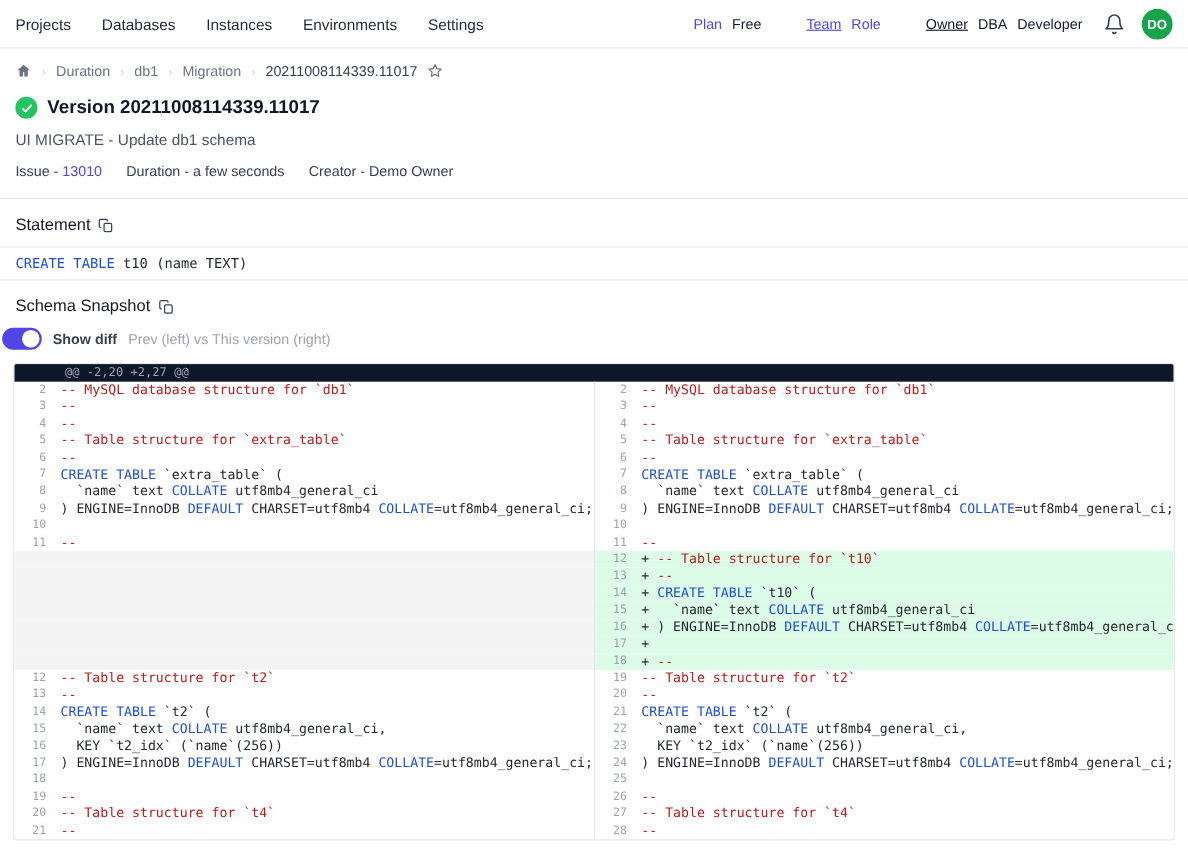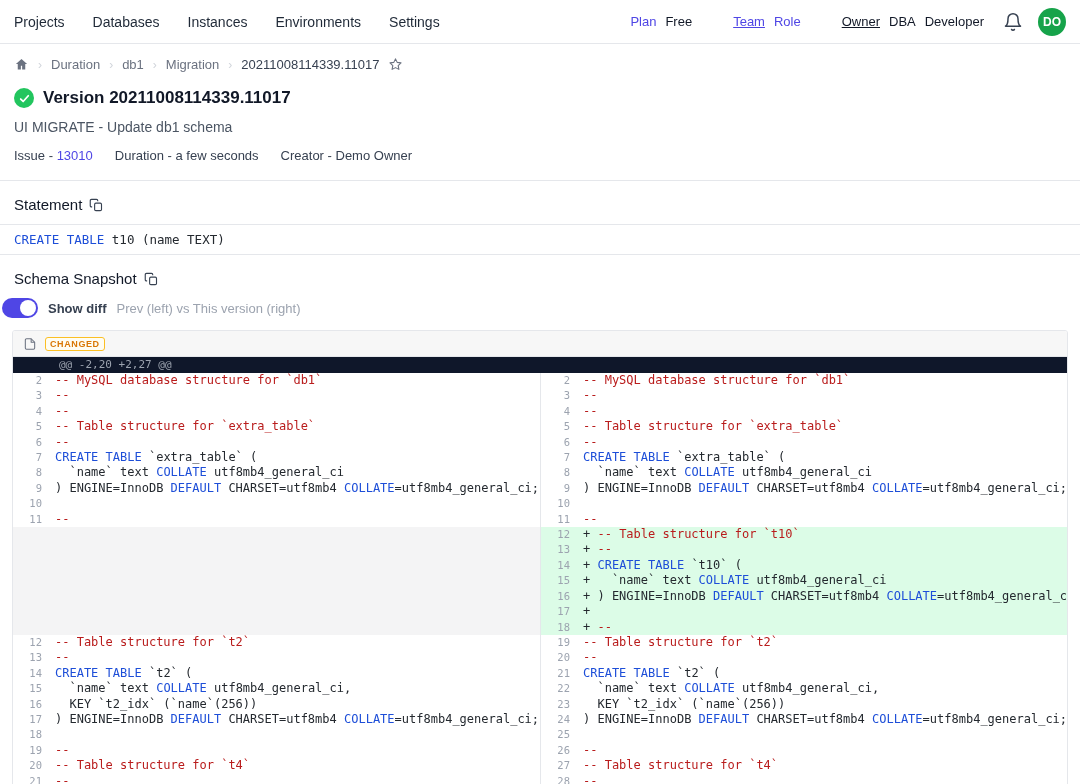--- a/index.html
+++ b/index.html
@@ -162,29 +162,20 @@
       </svg>
   </span>
 </div>
 <div class="toggle-row">
   <span class="toggle"></span>
   <span class="toggle-label">Show diff</span>
   <span class="toggle-hint">Prev (left) vs This version (right)</span>
 </div>
 
 <div class="diff-box">
-  <div class="diff-header">
-    <span>
-      <svg viewBox="0 0 24 24" width="14" height="14" fill="none" stroke="#6b7280" stroke-width="1.8" stroke-linejoin="round">
-          <path d="M14 3H6a2 2 0 0 0-2 2v14a2 2 0 0 0 2 2h12a2 2 0 0 0 2-2V9z"></path>
-          <path d="M14 3v6h6"></path>
-        </svg>
-    </span>
-    <span class="badge-changed">CHANGED</span>
-  </div>
   <div class="hunk-row">@@ -2,20 +2,27 @@</div>
   <div>
       <div class="diff-row">
         <div class="diff-half l k-ctx">
           <span class="gut">2</span>
           <span class="code"><span class="tok-cm">-- MySQL database structure for `db1`</span></span>
         </div>
         <div class="diff-half r k-ctx">
           <span class="gut">2</span>
           <span class="code"><span class="tok-cm">-- MySQL database structure for `db1`</span></span>

